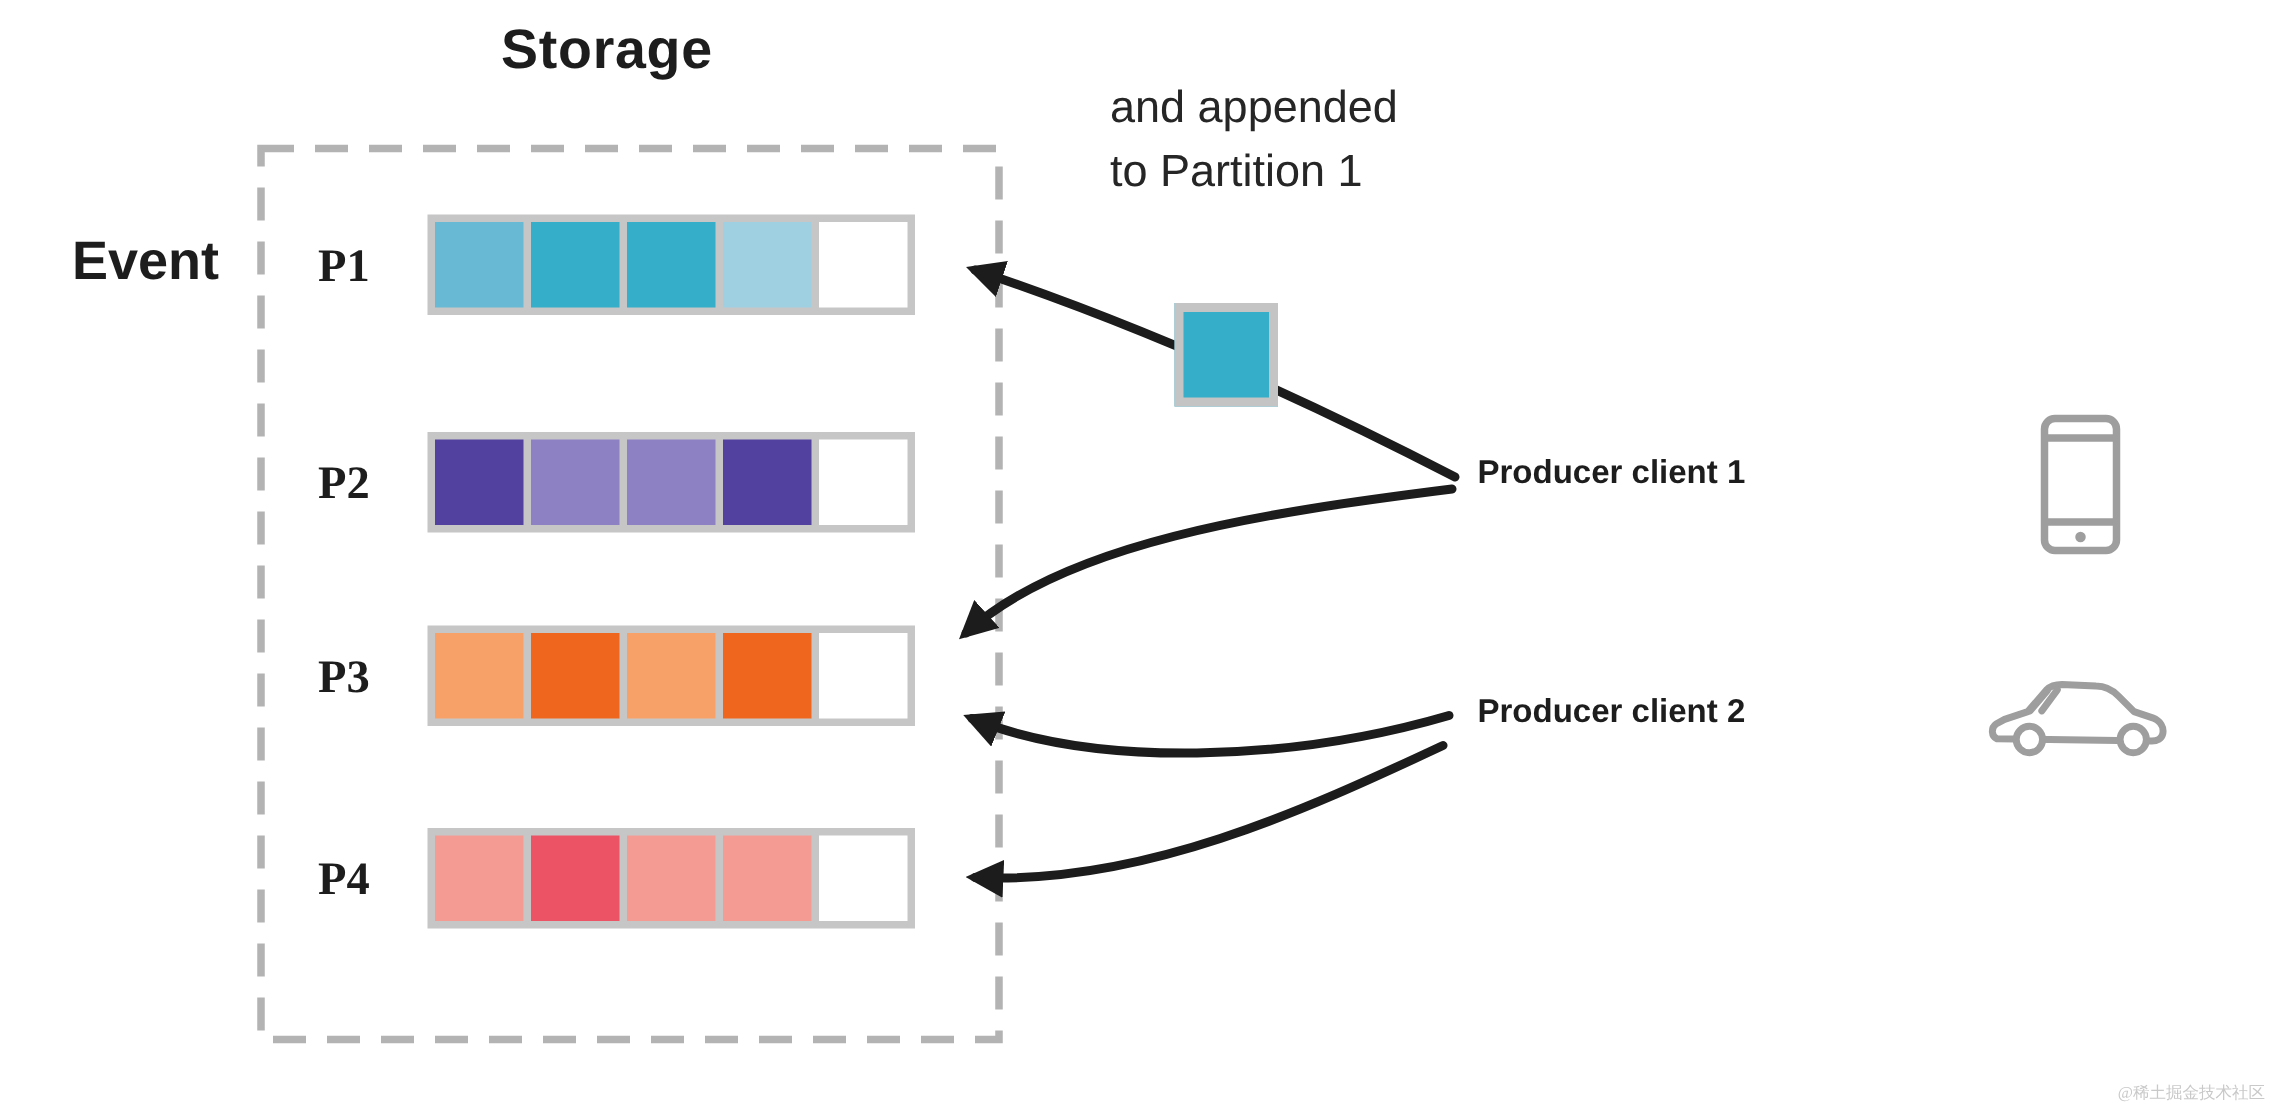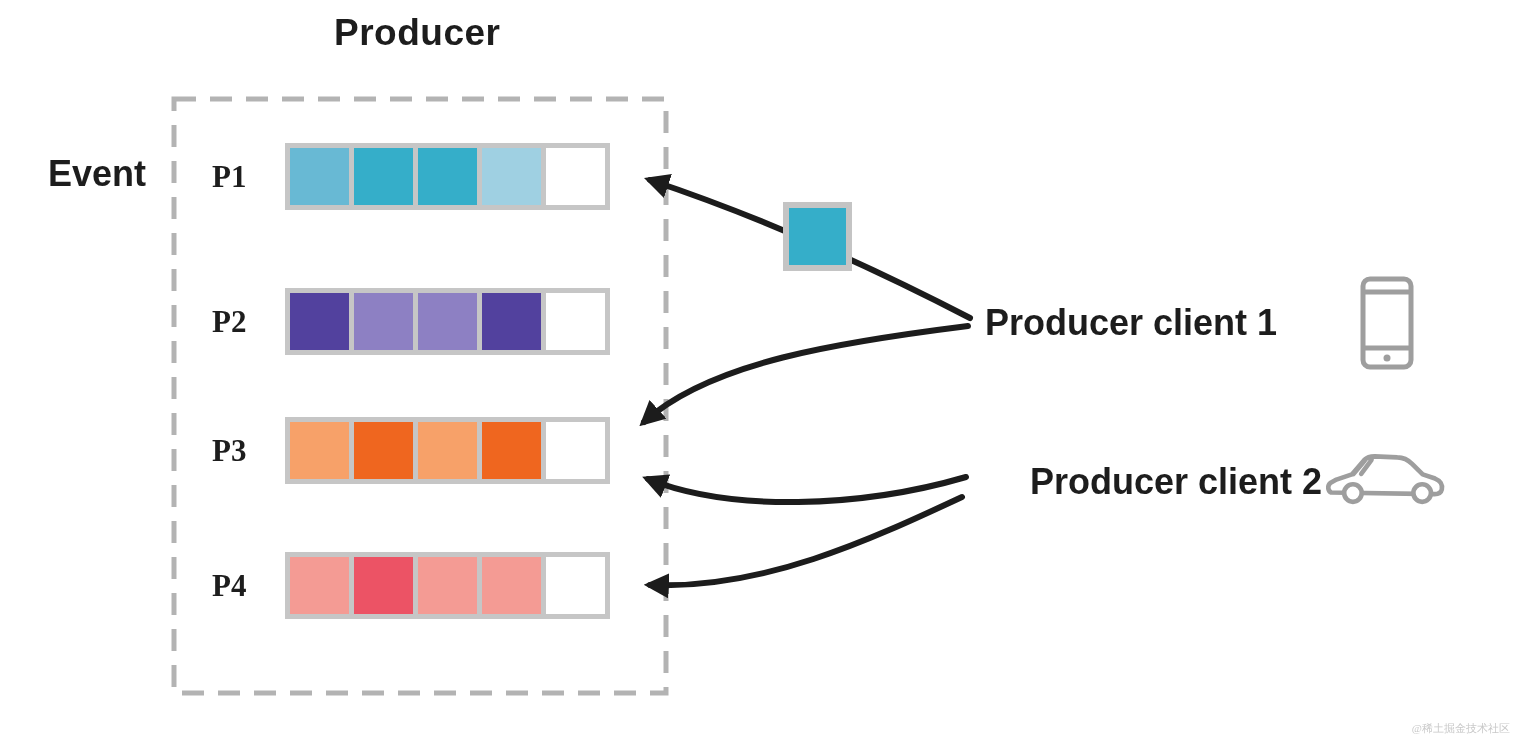--- a/index.html
+++ b/index.html
@@ -11,23 +11,23 @@
   .storage-title{left:334px;top:12px;font-size:37px;font-weight:800;letter-spacing:0.5px;}
   .topic-label{left:48px;top:153px;font-size:36px;font-weight:800;}
   .arrow-layer{left:0;top:0;width:1518px;height:742px;z-index:4;pointer-events:none;}
   .partition-row{display:flex;align-items:center;left:212px;z-index:2;}
   .p-label{width:64px;font-size:31px;font-weight:600;margin-right:9px;font-family:Liberation Serif, serif;}
   .strip{display:flex;gap:5px;padding:5px;background:#c6c6c6;}
   .cell{width:59px;height:57px;}
   .event-note{left:740px;top:50px;font-size:30px;font-weight:500;line-height:43px;color:#262626;z-index:2;}
   .event-note span{display:block;}
   .event-square{left:783px;top:202px;width:57px;height:57px;border:6px solid #c4c4c4;z-index:6;}
-  .producer-label{font-size:36px;font-weight:700;z-index:5;white-space:nowrap;text-align:center;}
+  .producer-label{font-size:22px;font-weight:700;z-index:5;white-space:nowrap;text-align:center;}
   .producer1-label{left:985px;top:302px;}
-  .producer2-label{left:985px;top:461px;margin-left:45px;}
+  .producer2-label{left:985px;top:461px;}
   .phone-icon-box{left:1360px;top:276px;z-index:2;}
   .car-icon-box{left:1323px;top:446px;z-index:2;}
   .watermark{right:8px;bottom:6px;font-size:11px;color:#c9c9c9;z-index:2;
     font-family:"Liberation Serif", serif;}
 </style>
 </head>
 <body>
 
 <svg class="abs arrow-layer" viewBox="0 0 1518 742" xmlns="http://www.w3.org/2000/svg">
   <defs>
@@ -35,21 +35,21 @@
       <path d="M0,0 L10,5 L0,10 Z" fill="#1c1c1c"></path>
     </marker>
   </defs>
   <rect x="174" y="99" width="492" height="594" fill="none" stroke="#b3b3b3" stroke-width="5" stroke-dasharray="22 14"></rect>
   <path d="M 970 318 Q 800 230 650 180" fill="none" stroke="#1c1c1c" stroke-width="6" stroke-linecap="round" marker-end="url(#ah)"></path>
   <path d="M 968 326 C 840 342 710 362 644 422" fill="none" stroke="#1c1c1c" stroke-width="6" stroke-linecap="round" marker-end="url(#ah)"></path>
   <path d="M 966 477 C 860 508 730 512 648 479" fill="none" stroke="#1c1c1c" stroke-width="6" stroke-linecap="round" marker-end="url(#ah)"></path>
   <path d="M 962 497 C 870 540 762 590 650 585" fill="none" stroke="#1c1c1c" stroke-width="6" stroke-linecap="round" marker-end="url(#ah)"></path>
 </svg>
 
-<div class="abs storage-title">Producer</div>
+<div class="abs storage-title">Storage</div>
 <div class="abs topic-label">Event</div>
 
 <div class="abs partition-row" style="top:143px">
   <div class="p-label">P1</div>
   <div class="strip">
       <div class="cell" style="background: rgb(104, 185, 212);"></div>
       <div class="cell" style="background: rgb(53, 174, 201);"></div>
       <div class="cell" style="background: rgb(53, 174, 201);"></div>
       <div class="cell" style="background: rgb(159, 208, 226);"></div>
       <div class="cell" style="background: rgb(255, 255, 255);"></div>
@@ -80,20 +80,22 @@
   <div class="strip">
       <div class="cell" style="background: rgb(244, 155, 148);"></div>
       <div class="cell" style="background: rgb(236, 83, 101);"></div>
       <div class="cell" style="background: rgb(244, 155, 148);"></div>
       <div class="cell" style="background: rgb(244, 155, 148);"></div>
       <div class="cell" style="background: rgb(255, 255, 255);"></div>
     </div>
 </div>
 
 <div class="abs event-note">
+  <span>and appended</span>
+  <span>to Partition 1</span>
 </div>
 <div class="abs event-square" style="background: rgb(53, 174, 201);"></div>
 
 <div class="abs producer-label producer1-label">Producer client 1</div>
 <div class="abs phone-icon-box">
   <svg width="54" height="94" viewBox="0 0 54 94" xmlns="http://www.w3.org/2000/svg">
     <rect x="3" y="3" width="48" height="88" rx="7" fill="none" stroke="#9e9e9e" stroke-width="5"></rect>
     <line x1="3" y1="16" x2="51" y2="16" stroke="#9e9e9e" stroke-width="5"></line>
     <line x1="3" y1="72" x2="51" y2="72" stroke="#9e9e9e" stroke-width="5"></line>
     <circle cx="27" cy="82" r="3.5" fill="#9e9e9e"></circle>

